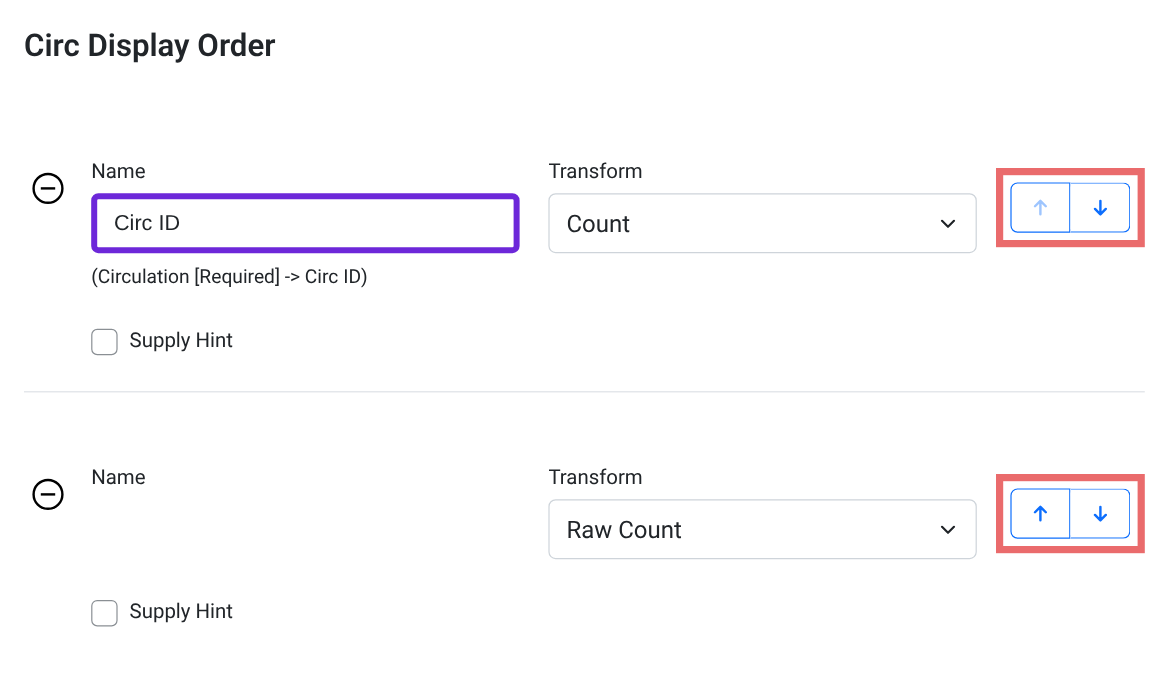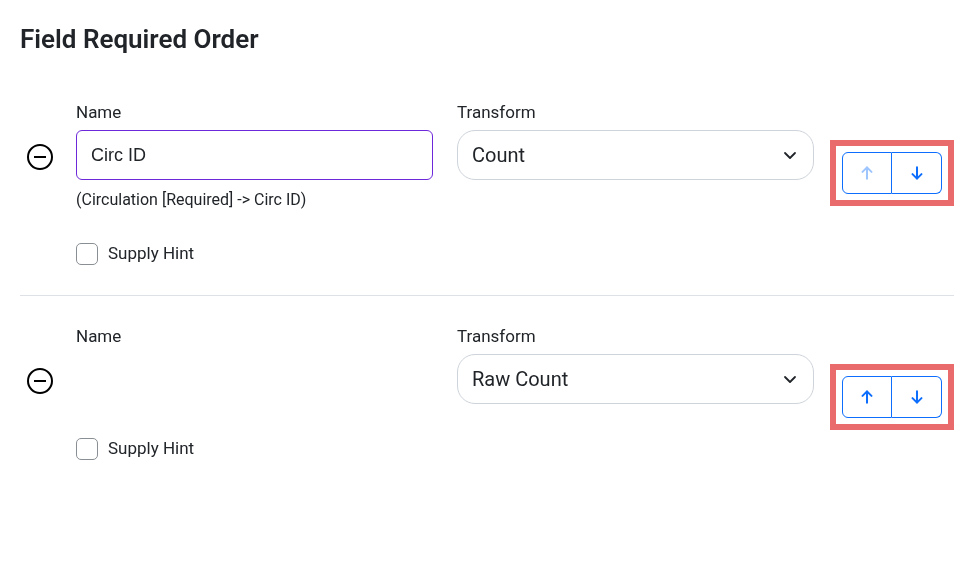--- a/index.html
+++ b/index.html
@@ -56,44 +56,45 @@
       flex-direction: column;
     }
     .two-col {
       display: flex;
       gap: 24px;
     }
     .col {
       flex: 1;
       display: flex;
       flex-direction: column;
+      margin-top: 31px;
     }
     .label {
       font-size: 17px;
       margin-bottom: 8px;
       color: #212529;
     }
     .text-input {
       height: 50px;
-      border: 1px solid #6d28d9;
+      border: 5px solid #6d28d9;
       border-radius: 6px;
       padding: 0 14px;
       font-size: 18px;
       color: #212529;
       background: #fff;
     }
     .select {
       position: relative;
       height: 50px;
     }
     .select-input {
       width: 100%;
       height: 100%;
       border: 1px solid #ced4da;
-      border-radius: 18px;
+      border-radius: 6px;
       padding: 0 40px 0 14px;
       font-size: 20px;
       color: #212529;
       background: #fff;
       display: flex;
       align-items: center;
       cursor: pointer;
     }
     .caret {
       position: absolute;
@@ -156,21 +157,21 @@
       border-bottom-right-radius: 6px;
       border-left: none;
     }
     .arrow-btn svg { display: block; }
     .disabled-arrow { color: #9ec5fe; }
     .enabled-arrow { color: #0d6efd; }
   </style>
 </head>
 <body>
 
-<h2 class="page-title">Field Required Order</h2>
+<h2 class="page-title">Circ Display Order</h2>
 
 <div class="field-row">
   <div class="remove-col">
     <div class="remove-icon">
       <span></span>
     </div>
   </div>
   <div class="main-col">
     <div class="two-col">
       <div class="col">

